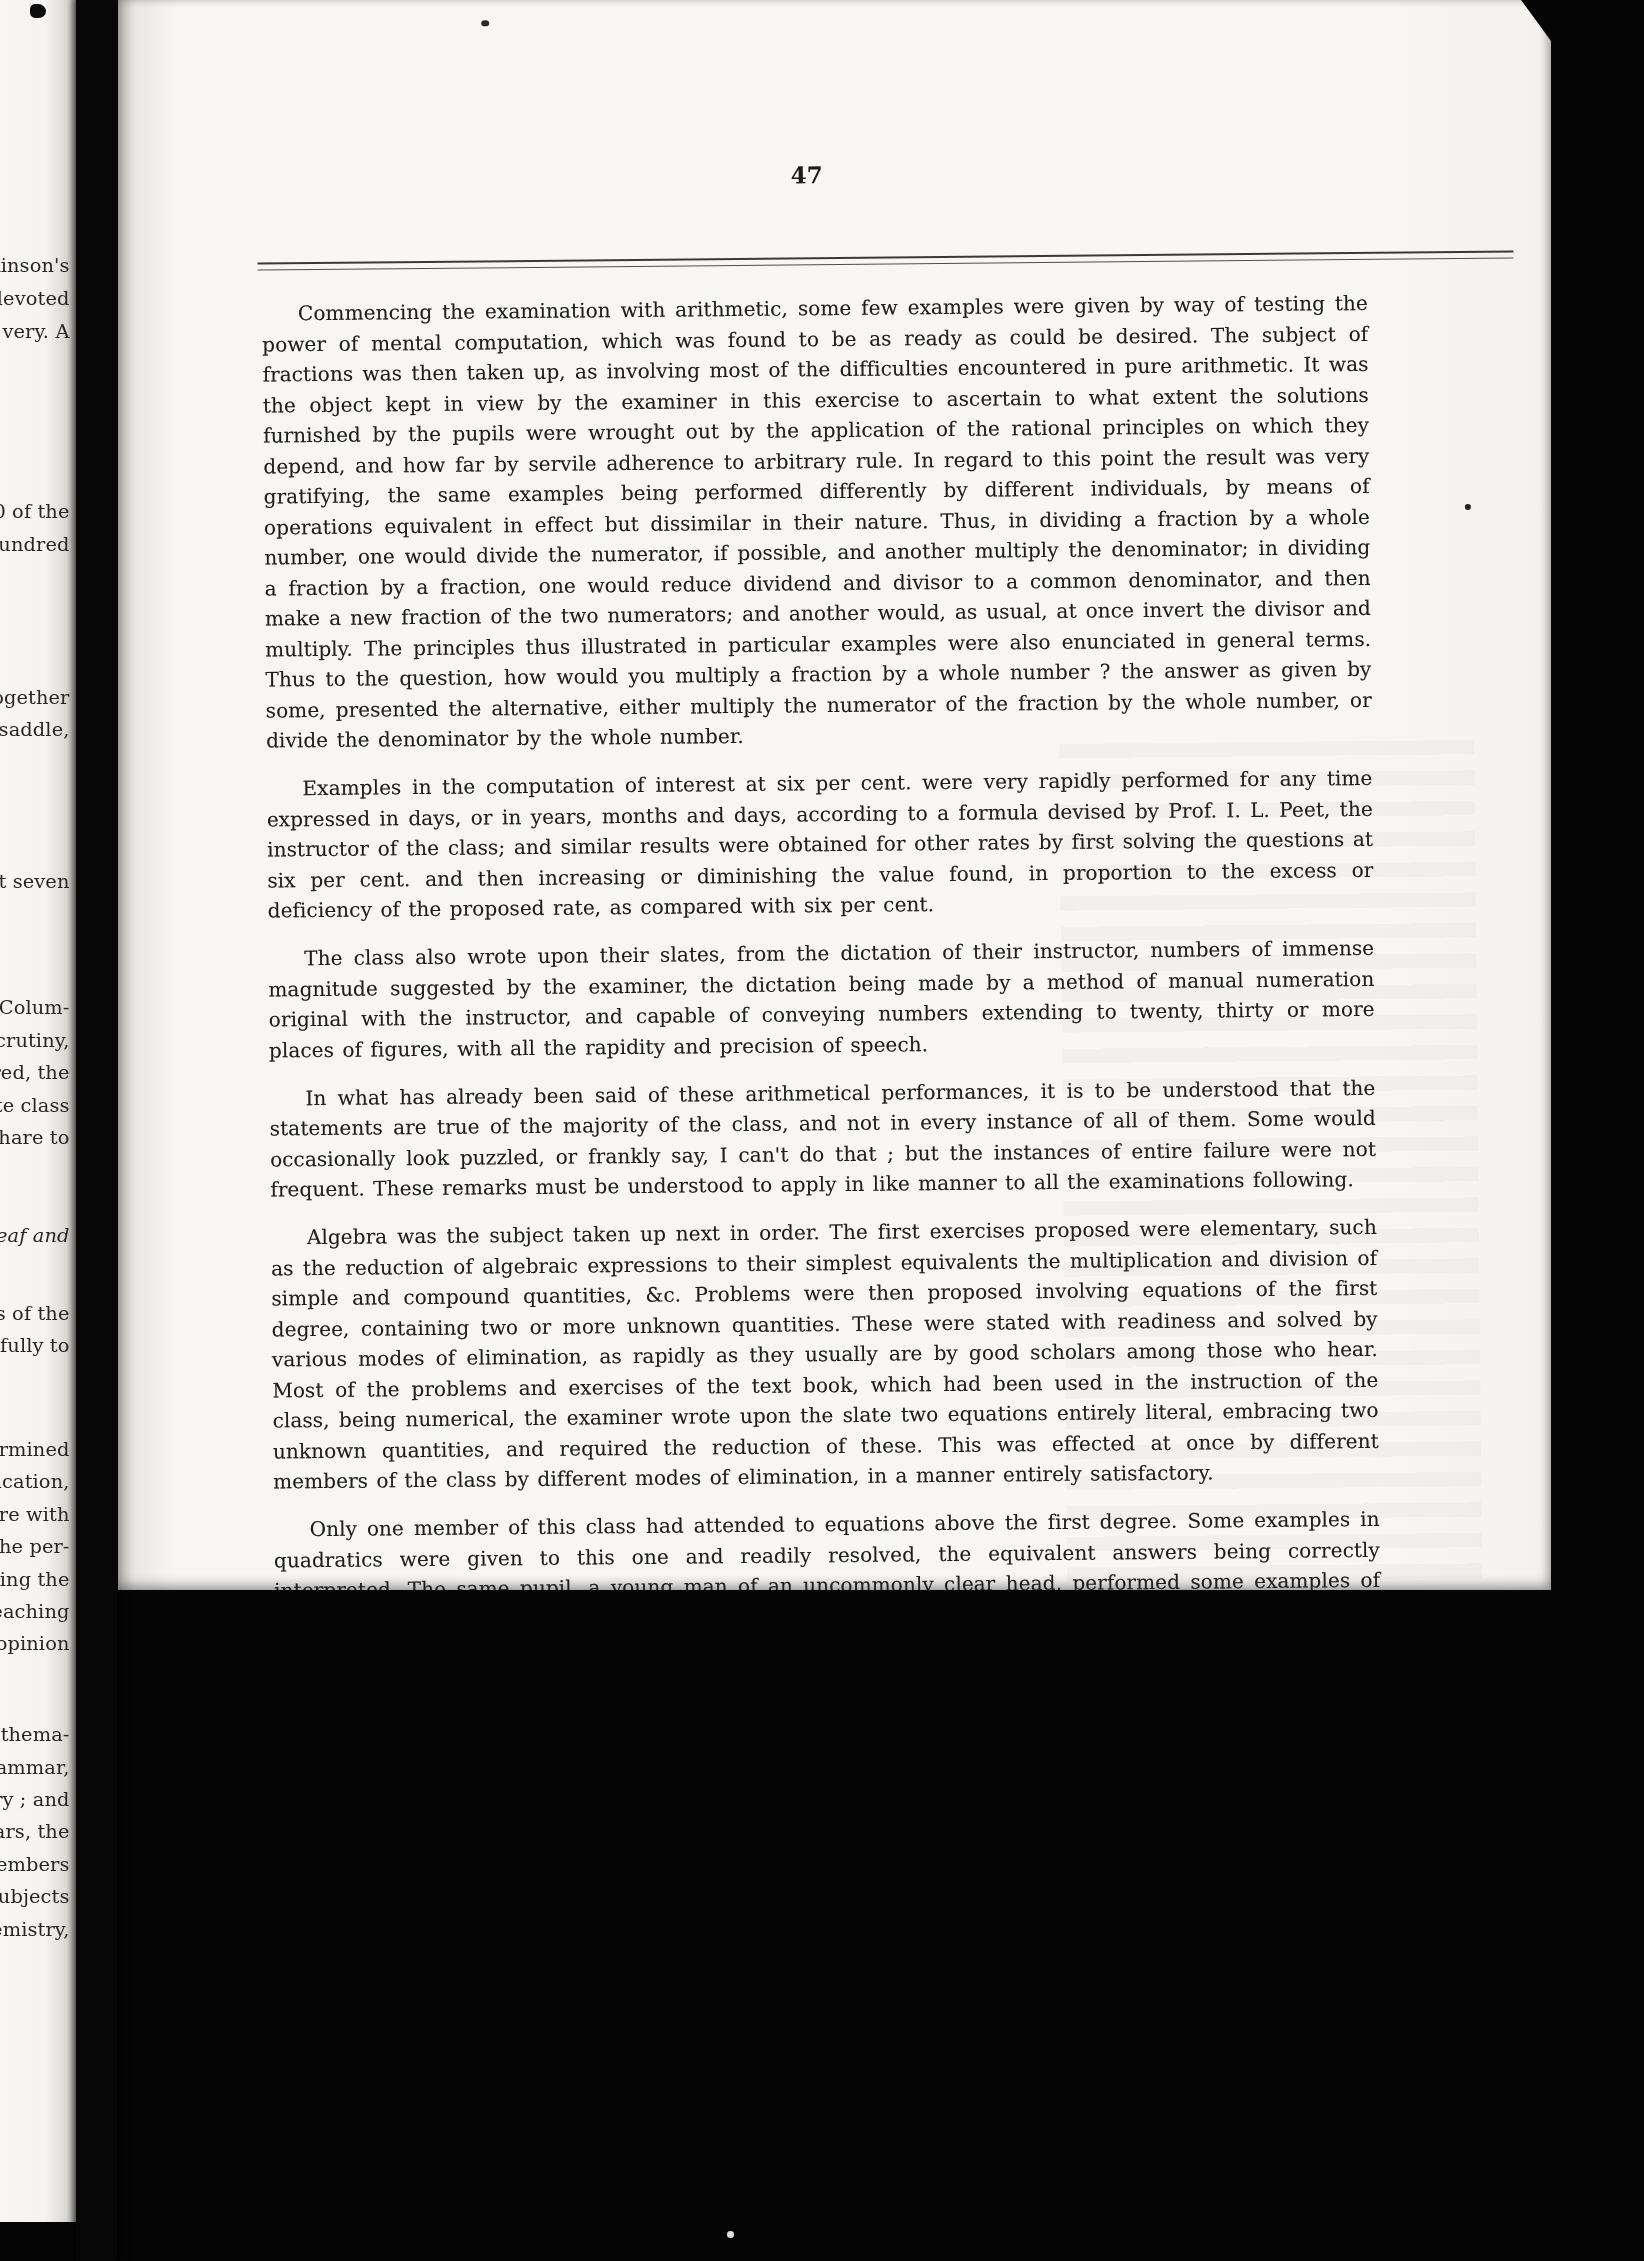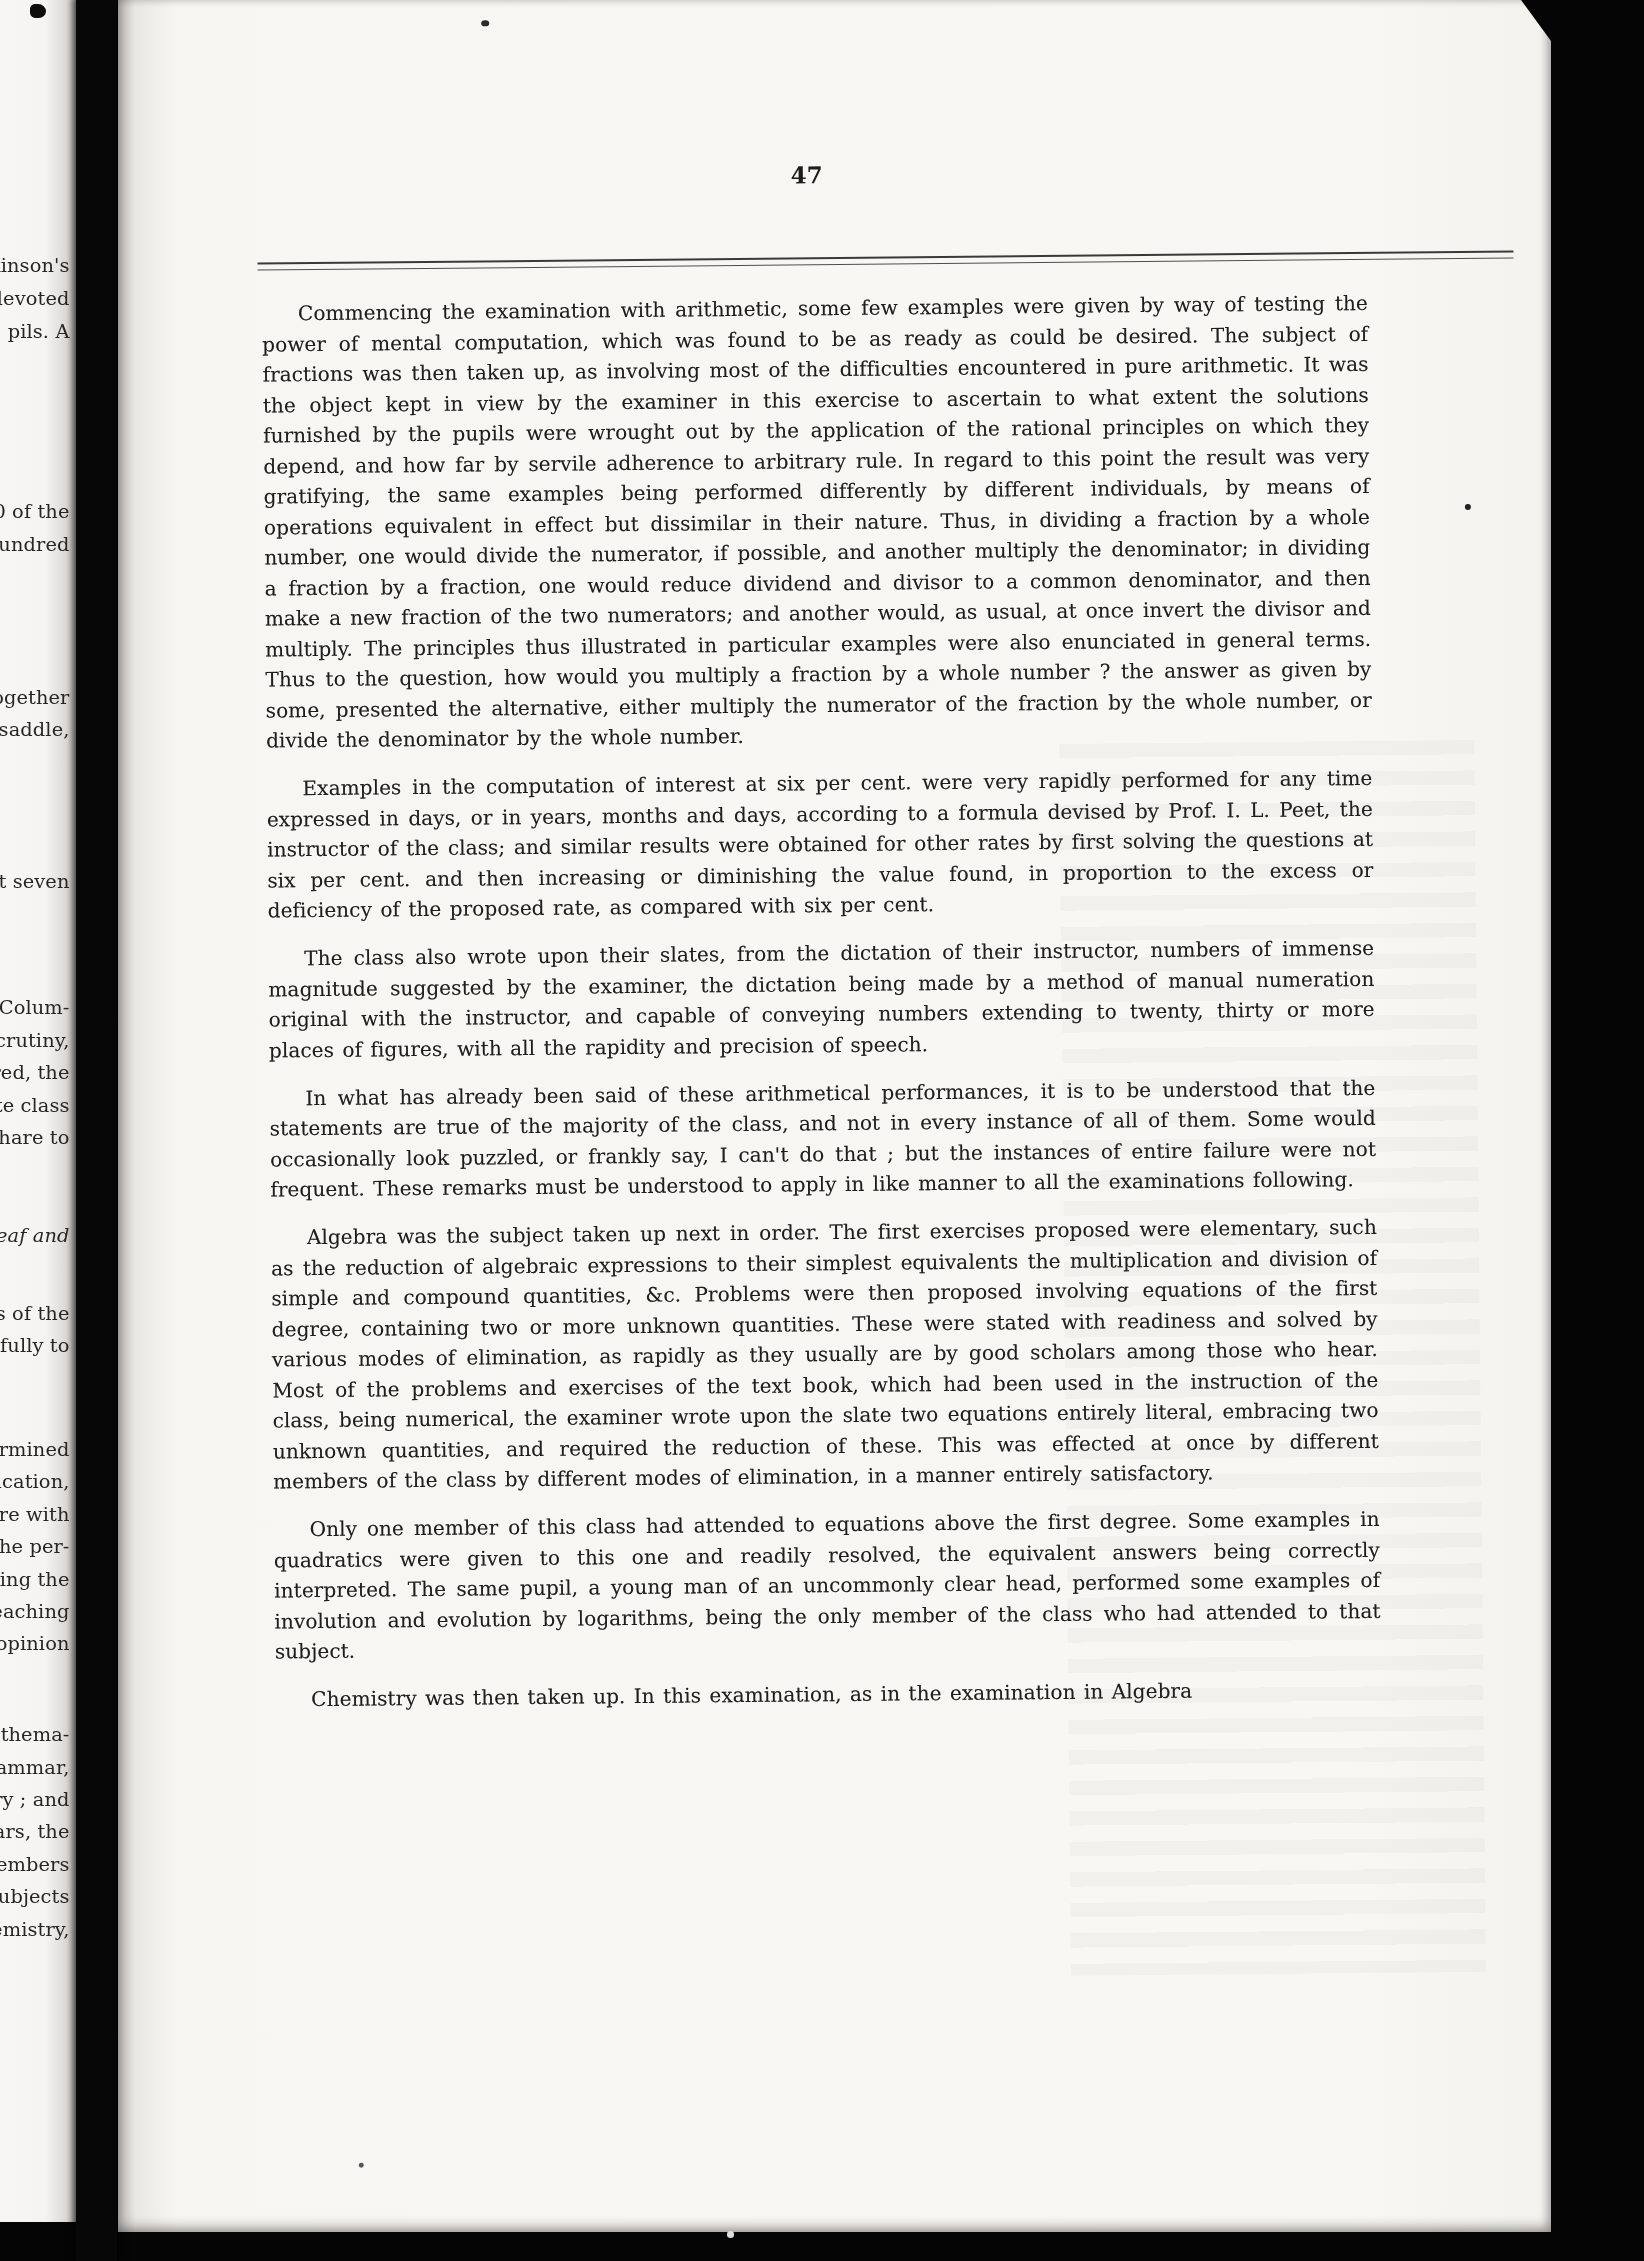--- a/index.html
+++ b/index.html
@@ -25,21 +25,21 @@
   }
   .frag.it{font-style:italic;}
   
   .gutter{
     position:absolute;left:76px;top:0;width:41px;height:2261px;
     background:#070707;
     box-shadow:0 0 6.5px 2.6px rgba(0,0,0,.65);
   }
   
   .main-page{
-    position:absolute;left:118px;top:0;width:1433px;height:2232px;
+    position:absolute;left:118px;top:0;width:1433px;height:1590px;
     background:linear-gradient(to right,#b9b8b5 0px,#e8e7e4 17px,#f7f6f3 58px,#f8f7f4 1232px,#f3f2ef 1433px);
     overflow:hidden;
     box-shadow:inset 0 -5.2px 11.7px rgba(0,0,0,.30), inset -3.9px 0 9px rgba(0,0,0,.18);
   }
   .page-inner{
     position:absolute;inset:0;
     transform:rotate(-0.55deg);
     transform-origin:50% 0;
   }
   .page-number{
@@ -78,21 +78,21 @@
   .mark-topleft{position:absolute;left:30px;top:3.9px;width:15.6px;height:14.3px;background:#0c0c0c;border-radius:40% 60% 55% 45%;}
 </style>
 </head>
 <body>
 
 <div style="position:absolute;inset:0;">
 
   <div class="left-page">
     <span class="frag" style="top:254px">kinson's</span>
     <span class="frag" style="top:287px">devoted</span>
-    <span class="frag" style="top:320px">pils.  A</span>
+    <span class="frag" style="top:320px">very.  A</span>
     <span class="frag" style="top:500px">0 of the</span>
     <span class="frag" style="top:533px">hundred</span>
     <span class="frag" style="top:686px">together</span>
     <span class="frag" style="top:718px">e saddle,</span>
     <span class="frag" style="top:870px">at seven</span>
     <span class="frag" style="top:996px">f Colum-</span>
     <span class="frag" style="top:1029px">scrutiny,</span>
     <span class="frag" style="top:1061px">ered, the</span>
     <span class="frag" style="top:1094px">nate class</span>
     <span class="frag" style="top:1126px">e share to</span>

